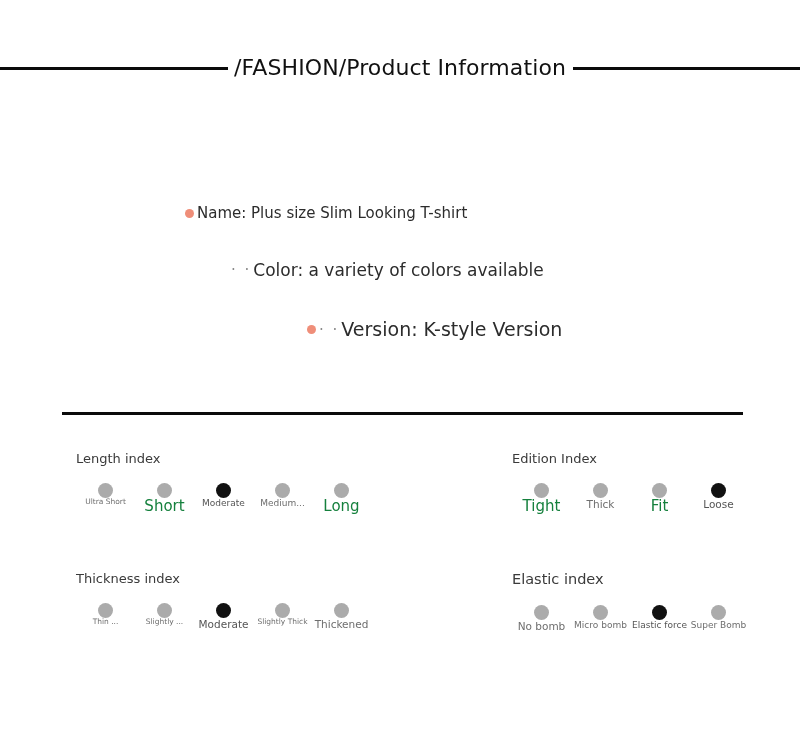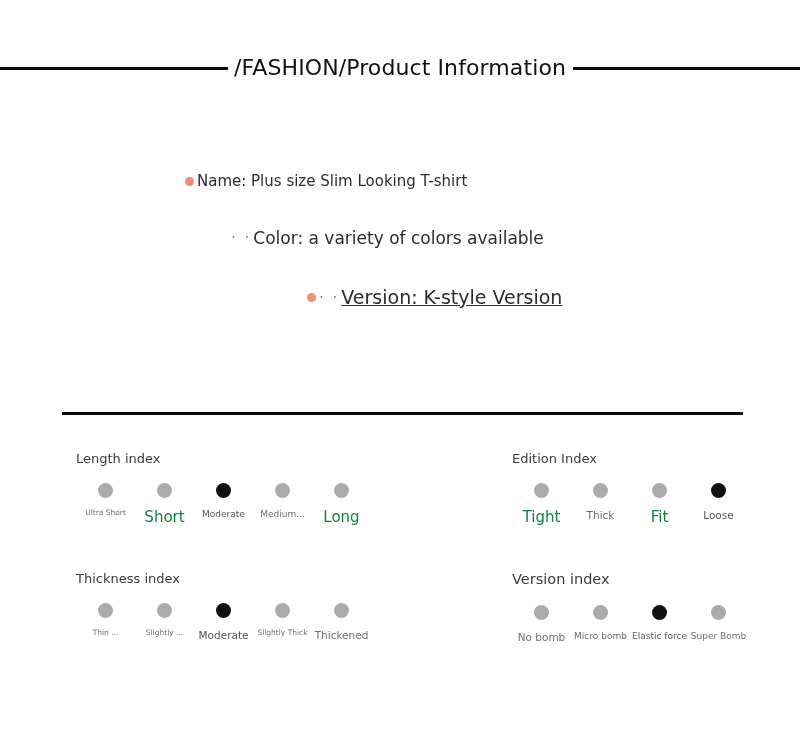--- a/index.html
+++ b/index.html
@@ -50,20 +50,21 @@
     position: absolute;
     left: 0;
     top: 172px;
     width: 800px;
   }
   .info-line {
     display: flex;
     align-items: center;
     white-space: nowrap;
     color: #2c2c2c;
+    margin-top: 32px;
   }
   .info-line .dot-coral {
     width: 9px;
     height: 9px;
     border-radius: 50%;
     background: #ef8e79;
     flex: 0 0 auto;
     margin-right: 3px;
   }
   .info-line .dot-mid {
@@ -75,21 +76,21 @@
   }
   .info-line .info-text { line-height: 1.25; }
 
   .info-line.row1 { margin-left: 185px; font-size: 15px;  }
   .info-line.row1 .info-text { font-size: 15px; }
 
   .info-line.row2 { margin-left: 231px; margin-top: 37px; }
   .info-line.row2 .info-text { font-size: 17px; }
 
   .info-line.row3 { margin-left: 307px; margin-top: 37px; }
-  .info-line.row3 .info-text { font-size: 19px; text-decoration: underline; }
+  .info-line.row3 .info-text { font-size: 19px; }
 
   
   .divider {
     position: absolute;
     left: 62px;
     top: 412px;
     width: 681px;
     height: 3px;
     background: #0b0b0b;
   }
@@ -136,21 +137,20 @@
   }
   .option .bubble {
     width: 15px;
     height: 15px;
     border-radius: 50%;
     background: #ababab;
   }
   .option.active .bubble { background: #111111; }
 
   .option .opt-label {
-    margin-top: 11px;
     color: #6e6e6e;
     line-height: 1.18;
     word-wrap: break-word;
     width: 100%;
   }
   .option.active .opt-label { color: #555555; text-align: center; }
 
   
   .sz-xs .opt-label { font-size: 7.5px; }
   .sz-s  .opt-label { font-size: 9px;  }
@@ -264,21 +264,21 @@
           <span class="opt-label">Slightly Thick</span>
         </div>
         <div class="option sz-m">
           <span class="bubble"></span>
           <span class="opt-label">Thickened</span>
         </div>
       </div>
     </div>
 
     <div class="index-panel col-right">
-      <div class="panel-title bigger">Version index</div>
+      <div class="panel-title bigger">Elastic index</div>
       <div class="options">
         <div class="option sz-m">
           <span class="bubble"></span>
           <span class="opt-label">No bomb</span>
         </div>
         <div class="option sz-s">
           <span class="bubble"></span>
           <span class="opt-label">Micro bomb</span>
         </div>
         <div class="option sz-s active">

